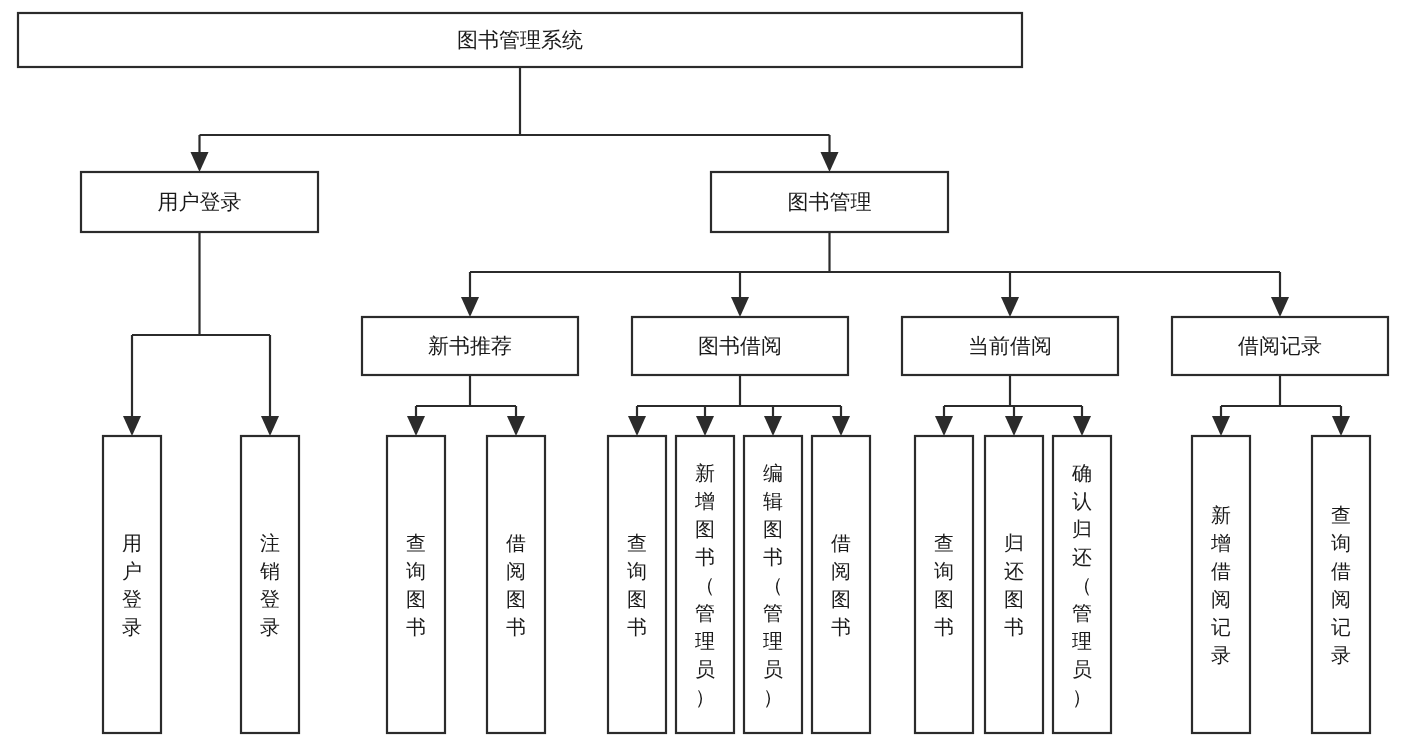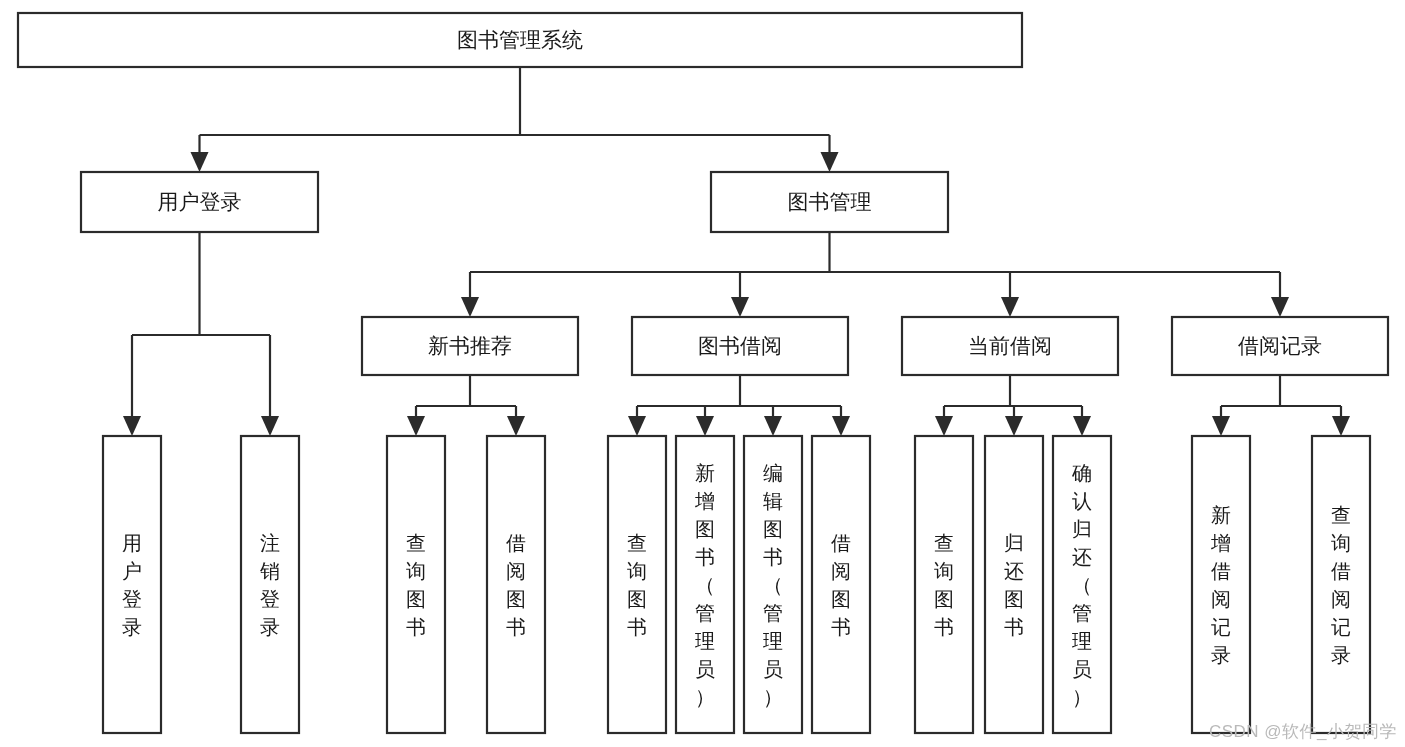--- a/index.html
+++ b/index.html
@@ -204,14 +204,13 @@
           <rect x="1192" y="436" width="58" height="297" class="node-box"></rect>
           <text x="1221" class="node-label-v"><tspan x="1221" y="522.34">新</tspan><tspan x="1221" y="550.34">增</tspan><tspan x="1221" y="578.34">借</tspan><tspan x="1221" y="606.34">阅</tspan><tspan x="1221" y="634.34">记</tspan><tspan x="1221" y="662.34">录</tspan></text>
         </g>
         <g>
           <rect x="1312" y="436" width="58" height="297" class="node-box"></rect>
           <text x="1341" class="node-label-v"><tspan x="1341" y="522.34">查</tspan><tspan x="1341" y="550.34">询</tspan><tspan x="1341" y="578.34">借</tspan><tspan x="1341" y="606.34">阅</tspan><tspan x="1341" y="634.34">记</tspan><tspan x="1341" y="662.34">录</tspan></text>
         </g>
       </g>
   </svg>
 
-  <div class="watermark-text">CSDN @软件_小贺同学</div>
 </div>
 
 </body></html>

